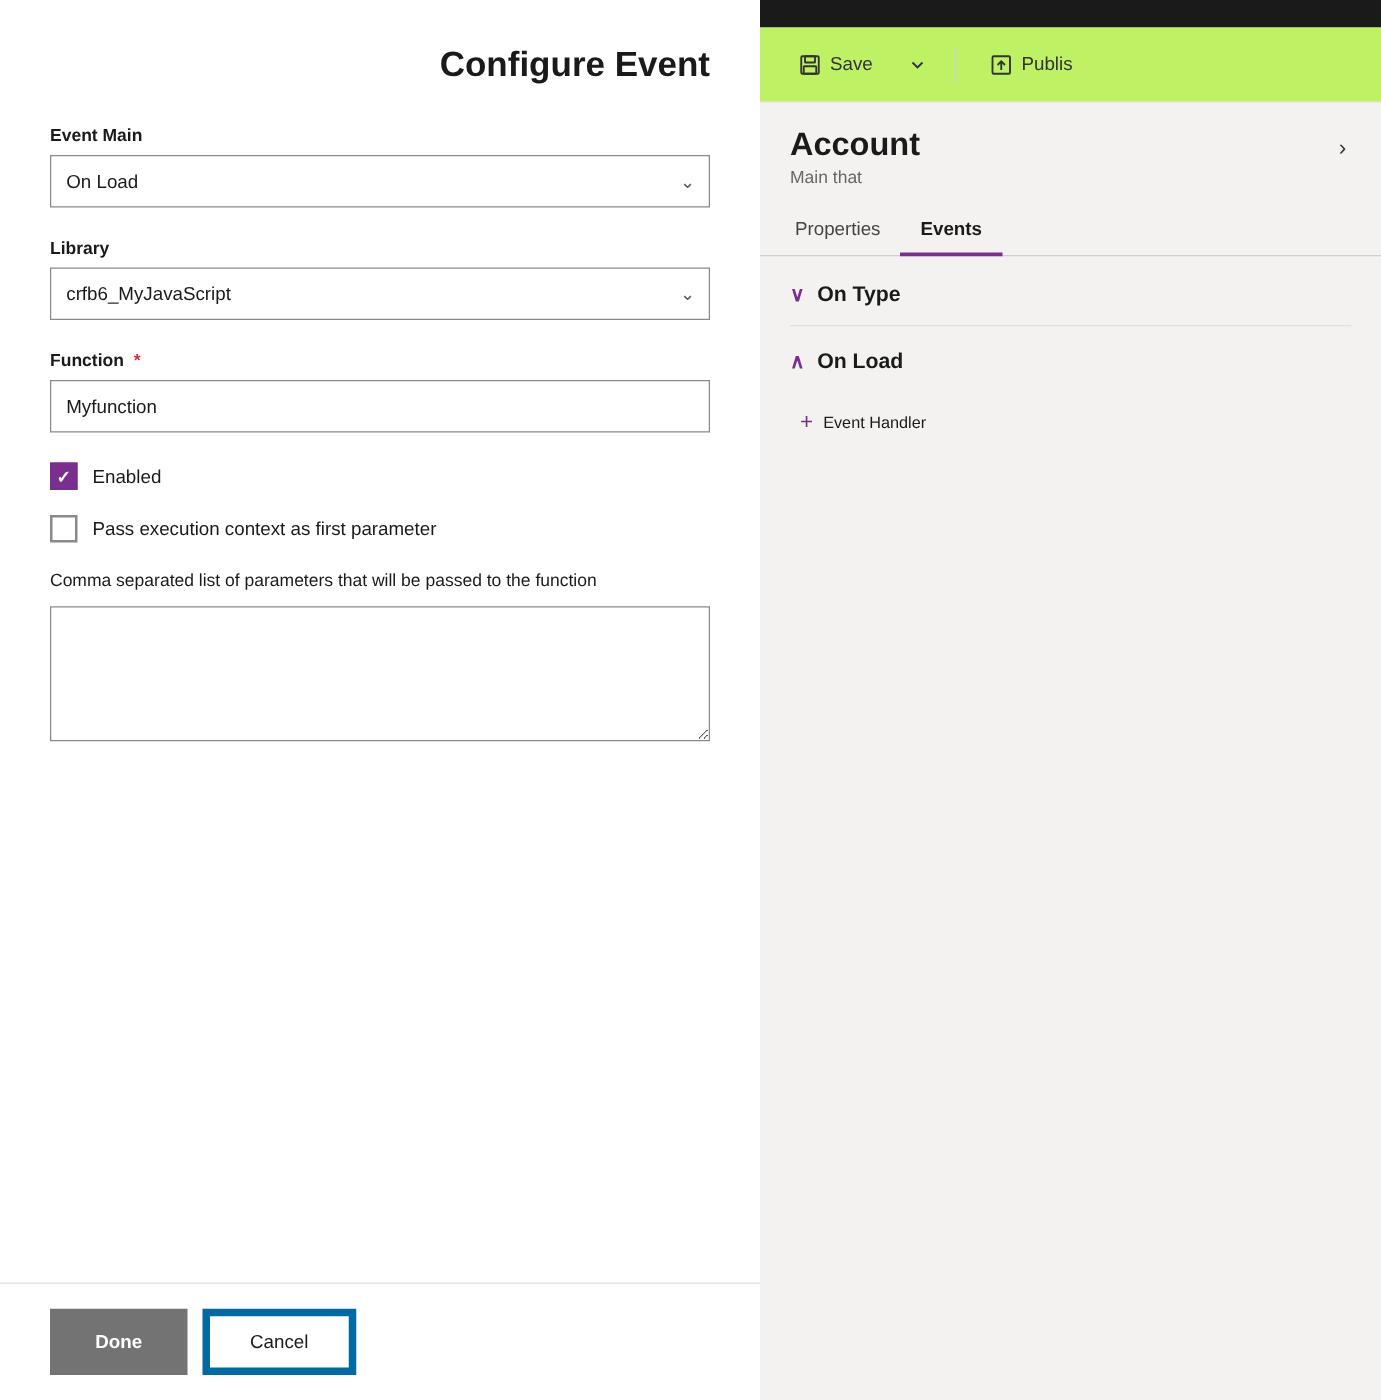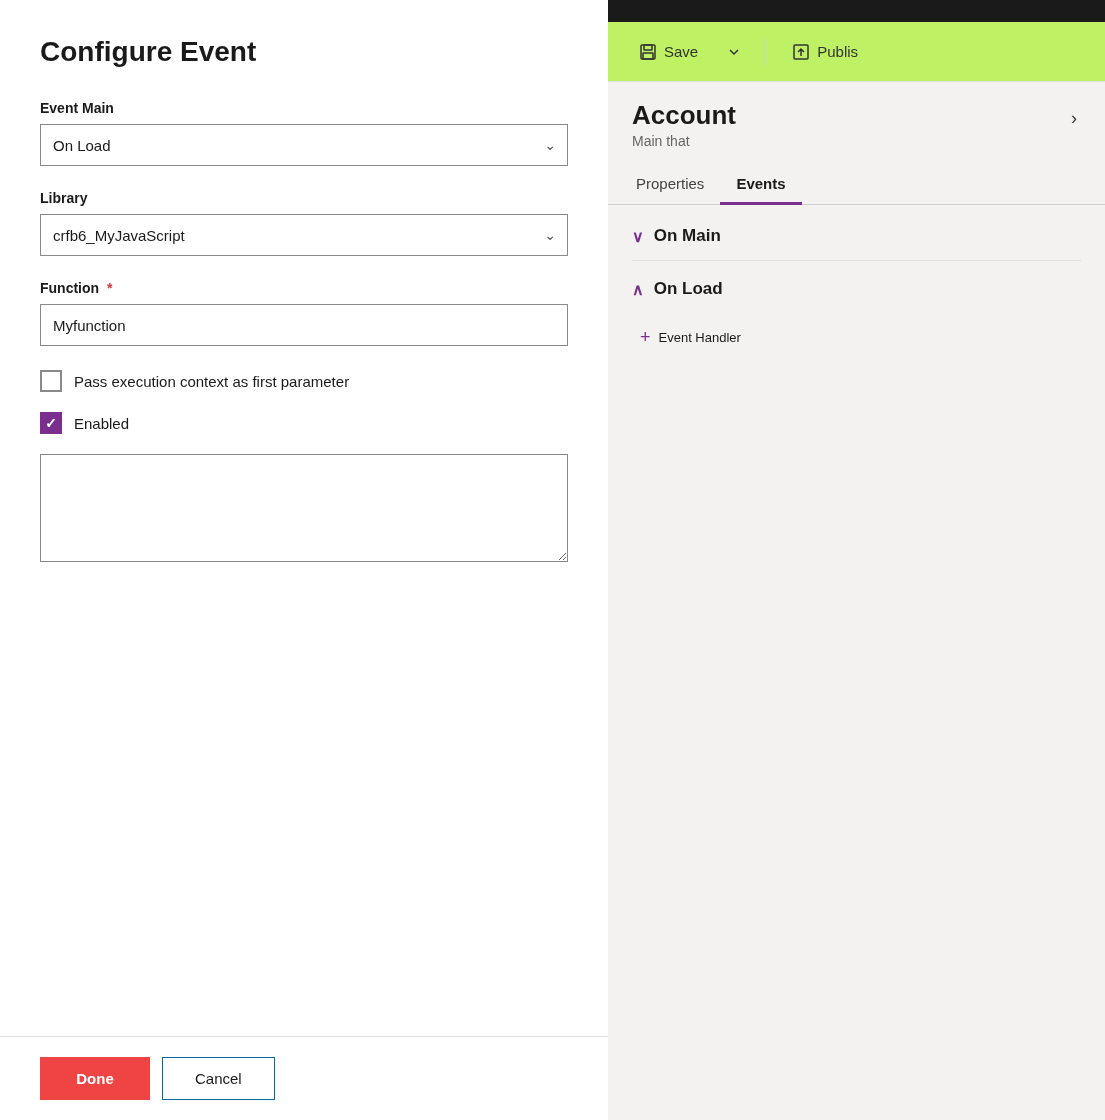--- a/index.html
+++ b/index.html
@@ -196,20 +196,21 @@
       width: 608px; height: 1120px;
       background: #ffffff;
       padding: 36px 40px 0 40px;
     }
 
     .modal-title {
       font-size: 28px;
       font-weight: 600;
       color: #1a1a1a;
       margin-bottom: 32px;
+      text-align: right;
     }
 
     .form-label {
       font-size: 14px;
       font-weight: 600;
       color: #1a1a1a;
       margin-bottom: 8px;
       display: block;
     }
 
@@ -322,35 +323,35 @@
       bottom: 0; left: 0;
       width: 608px;
       padding: 20px 40px;
       border-top: 1px solid #e0e0e0;
       background: #ffffff;
       display: flex;
       gap: 12px;
     }
 
     .btn-done {
-      background: #ef4444;
+      background: #737373;
       color: #ffffff;
       border: none;
       padding: 12px 32px;
       font-size: 15px;
       font-weight: 600;
       font-family: 'Segoe UI', sans-serif;
       cursor: pointer;
       min-width: 110px;
     }
 
     .btn-cancel {
       background: #ffffff;
       color: #1a1a1a;
-      border: 1px solid #0369a1;
+      border: 6px solid #0369a1;
       padding: 12px 32px;
       font-size: 15px;
       font-family: 'Segoe UI', sans-serif;
       cursor: pointer;
       min-width: 110px;
     }
 
     .left-clip-char {
       position: absolute;
       left: 0;
@@ -407,21 +408,21 @@
   </button>
   <button class="tab-item active">
     <span>Events</span>
   </button>
 </div>
 
 <div class="events-content">
 
   <div class="event-section-row">
     <span class="chevron-icon">∨</span>
-    <span class="event-section-label">On Main</span>
+    <span class="event-section-label">On Type</span>
   </div>
 
   <div class="event-section-row expanded" style="border-bottom:none; padding-top:18px;">
     <span class="chevron-icon">∧</span>
     <span class="event-section-label">On Load</span>
   </div>
 
   <div class="event-handler-row">
     <span class="plus-icon">+</span>
     <span class="event-handler-label">Event Handler</span>
@@ -462,30 +463,31 @@
 
   <div class="form-group">
     <label class="form-label">
       <span>Function</span>
       <span class="required">*</span>
     </label>
     <input type="text" class="form-input" value="Myfunction" style="">
   </div>
 
   <div class="checkbox-row">
+    <div class="checkbox-custom checked"></div>
+    <span class="checkbox-label">Enabled</span>
+  </div>
+
+  <div class="checkbox-row">
     <div class="checkbox-custom"></div>
     <span class="checkbox-label">Pass execution context as first parameter</span>
   </div>
 
-  <div class="checkbox-row">
-    <div class="checkbox-custom checked"></div>
-    <span class="checkbox-label">Enabled</span>
-  </div>
-
   <div class="form-group">
+    <div class="params-description">Comma separated list of parameters that will be passed to the function</div>
     <textarea class="form-textarea" style=""></textarea>
   </div>
 
 </div>
 
 <div class="modal-footer">
   <button class="btn-done">Done</button>
   <button class="btn-cancel">Cancel</button>
 </div>
 

